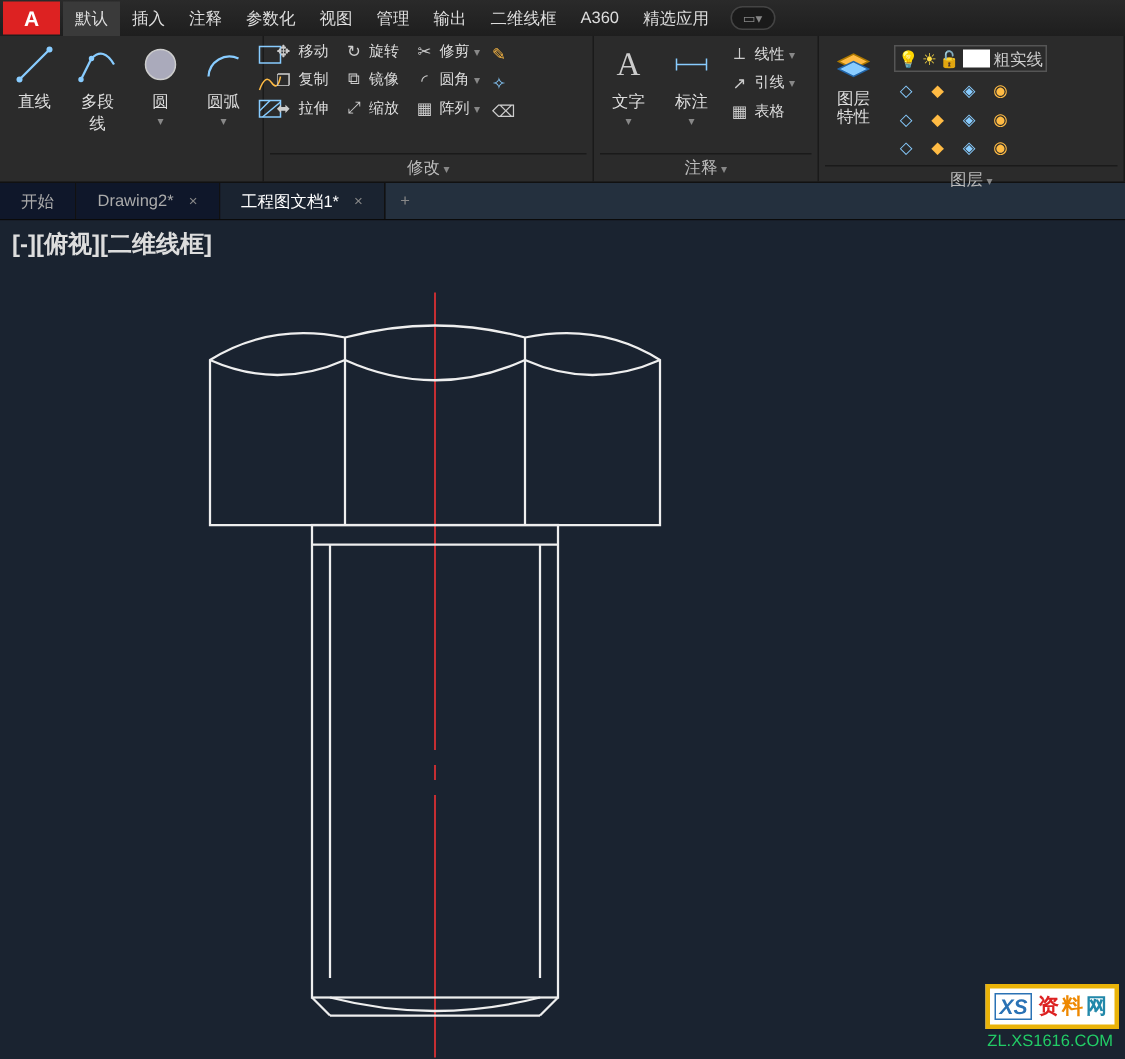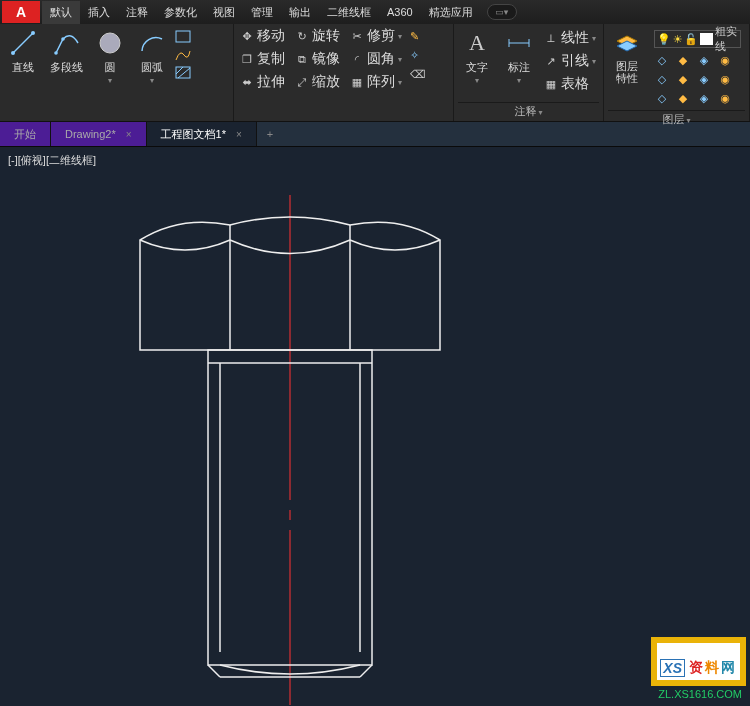--- a/index.html
+++ b/index.html
@@ -88,21 +88,21 @@
     grid-template-columns: repeat(3, auto);
     gap: 3px 6px;
   }
   .small-tool {
     display: flex; align-items: center; gap: 3px;
     cursor: pointer;
     white-space: nowrap;
     padding: 1px 2px;
   }
   .small-tool .ico { width: 14px; height: 14px; display:flex; align-items:center; justify-content:center; }
-  .small-tool .lbl { font-size: 14px; color: #ddd; }
+  .small-tool .lbl { font-size: 10px; color: #ddd; }
   .icon-grid {
     display: grid;
     grid-template-columns: repeat(4, 18px);
     gap: 3px;
   }
   .icon-grid .ico {
     width: 16px; height: 16px; cursor: pointer;
     display:flex; align-items:center; justify-content:center;
   }
   .tabs {
@@ -117,57 +117,58 @@
     display: flex;
     align-items: center;
     gap: 10px;
     color: #ccc;
     border-right: 1px solid #111;
     cursor: pointer;
     max-width: 140px;
     background: #2a2a2a;
   }
   .doc-tab.active { background: #1a2330; color: #fff; }
-  .doc-tab.inactive { background: #4c1d95; color: #aaa; }
+  .doc-tab.inactive { background: #0f172a; color: #aaa; }
   .doc-tab .close { color: #888; font-size: 10px; }
   .add-tab {
     padding: 4px 10px;
     color: #888;
     display:flex; align-items:center;
     cursor:pointer;
   }
   .canvas {
     position: relative;
     width: 100%;
     height: 559px;
     background: #1a2330;
   }
   .view-label {
     position: absolute;
     top: 6px; left: 8px;
     color: #ddd;
-    font-size: 11px;
+    font-size: 16px;
     font-family: sans-serif;
+    font-weight: bold;
   }
   .drawing {
     position: absolute;
     top: 38px; left: 120px;
   }
   .watermark {
     position: absolute;
     right: 4px; bottom: 4px;
     text-align: right;
   }
   .watermark .wm-top {
     background: #fff;
     color: #000;
     font-size: 14px;
     font-weight: bold;
-    padding: 16px 5px 3px 3px;
-    border: 6px solid #eab308;
+    padding: 3px 5px 3px 3px;
+    border: 3px solid #eab308;
     display: inline-flex;
     align-items: center;
     gap: 2px;
   }
   .watermark .wm-badge {
     border:1px solid #2a72b5;
     color:#2a72b5;
     padding: 0 2px;
     font-style: italic;
     margin-right:2px;
@@ -194,21 +195,21 @@
   <div class="menu-item">管理</div>
   <div class="menu-item">输出</div>
   <div class="menu-item">二维线框</div>
   <div class="menu-item">A360</div>
   <div class="menu-item">精选应用</div>
   <div class="search-menu">▭▾</div>
 </div>
 
 <div class="ribbon">
 
-  <div class="panel" style="width:234px">
+  <div class="panel" style="width:176px">
     <div class="panel-body">
       <div class="big-tool">
         <div class="ico">
             <svg width="28" height="28">
               <line x1="4" y1="24" x2="24" y2="4" stroke="#8cf" stroke-width="1.5"></line>
               <circle cx="4" cy="24" r="2" fill="#8cf"></circle>
               <circle cx="24" cy="4" r="2" fill="#8cf"></circle>
             </svg>
           </div>
         <div class="lbl">直线</div>
@@ -305,20 +306,21 @@
             <span class="lbl">阵列</span>
             <span class="dd">▾</span>
           </div>
       </div>
       <div style="display:flex;flex-direction:column;gap:6px;padding:4px 2px;">
         <div class="ico" style="color:#fb4">✎</div>
         <div class="ico" style="color:#8cf">✧</div>
         <div class="ico" style="color:#ccc">⌫</div>
       </div>
     </div>
+    <div class="panel-label">修改</div>
   </div>
 
   <div class="panel" style="width:150px">
     <div class="panel-body">
       <div class="big-tool">
         <div class="ico" style="font-size:22px;color:#ccc;font-family:serif">A</div>
         <div class="lbl">文字</div>
         <div class="dd">▾</div>
       </div>
       <div class="big-tool">

